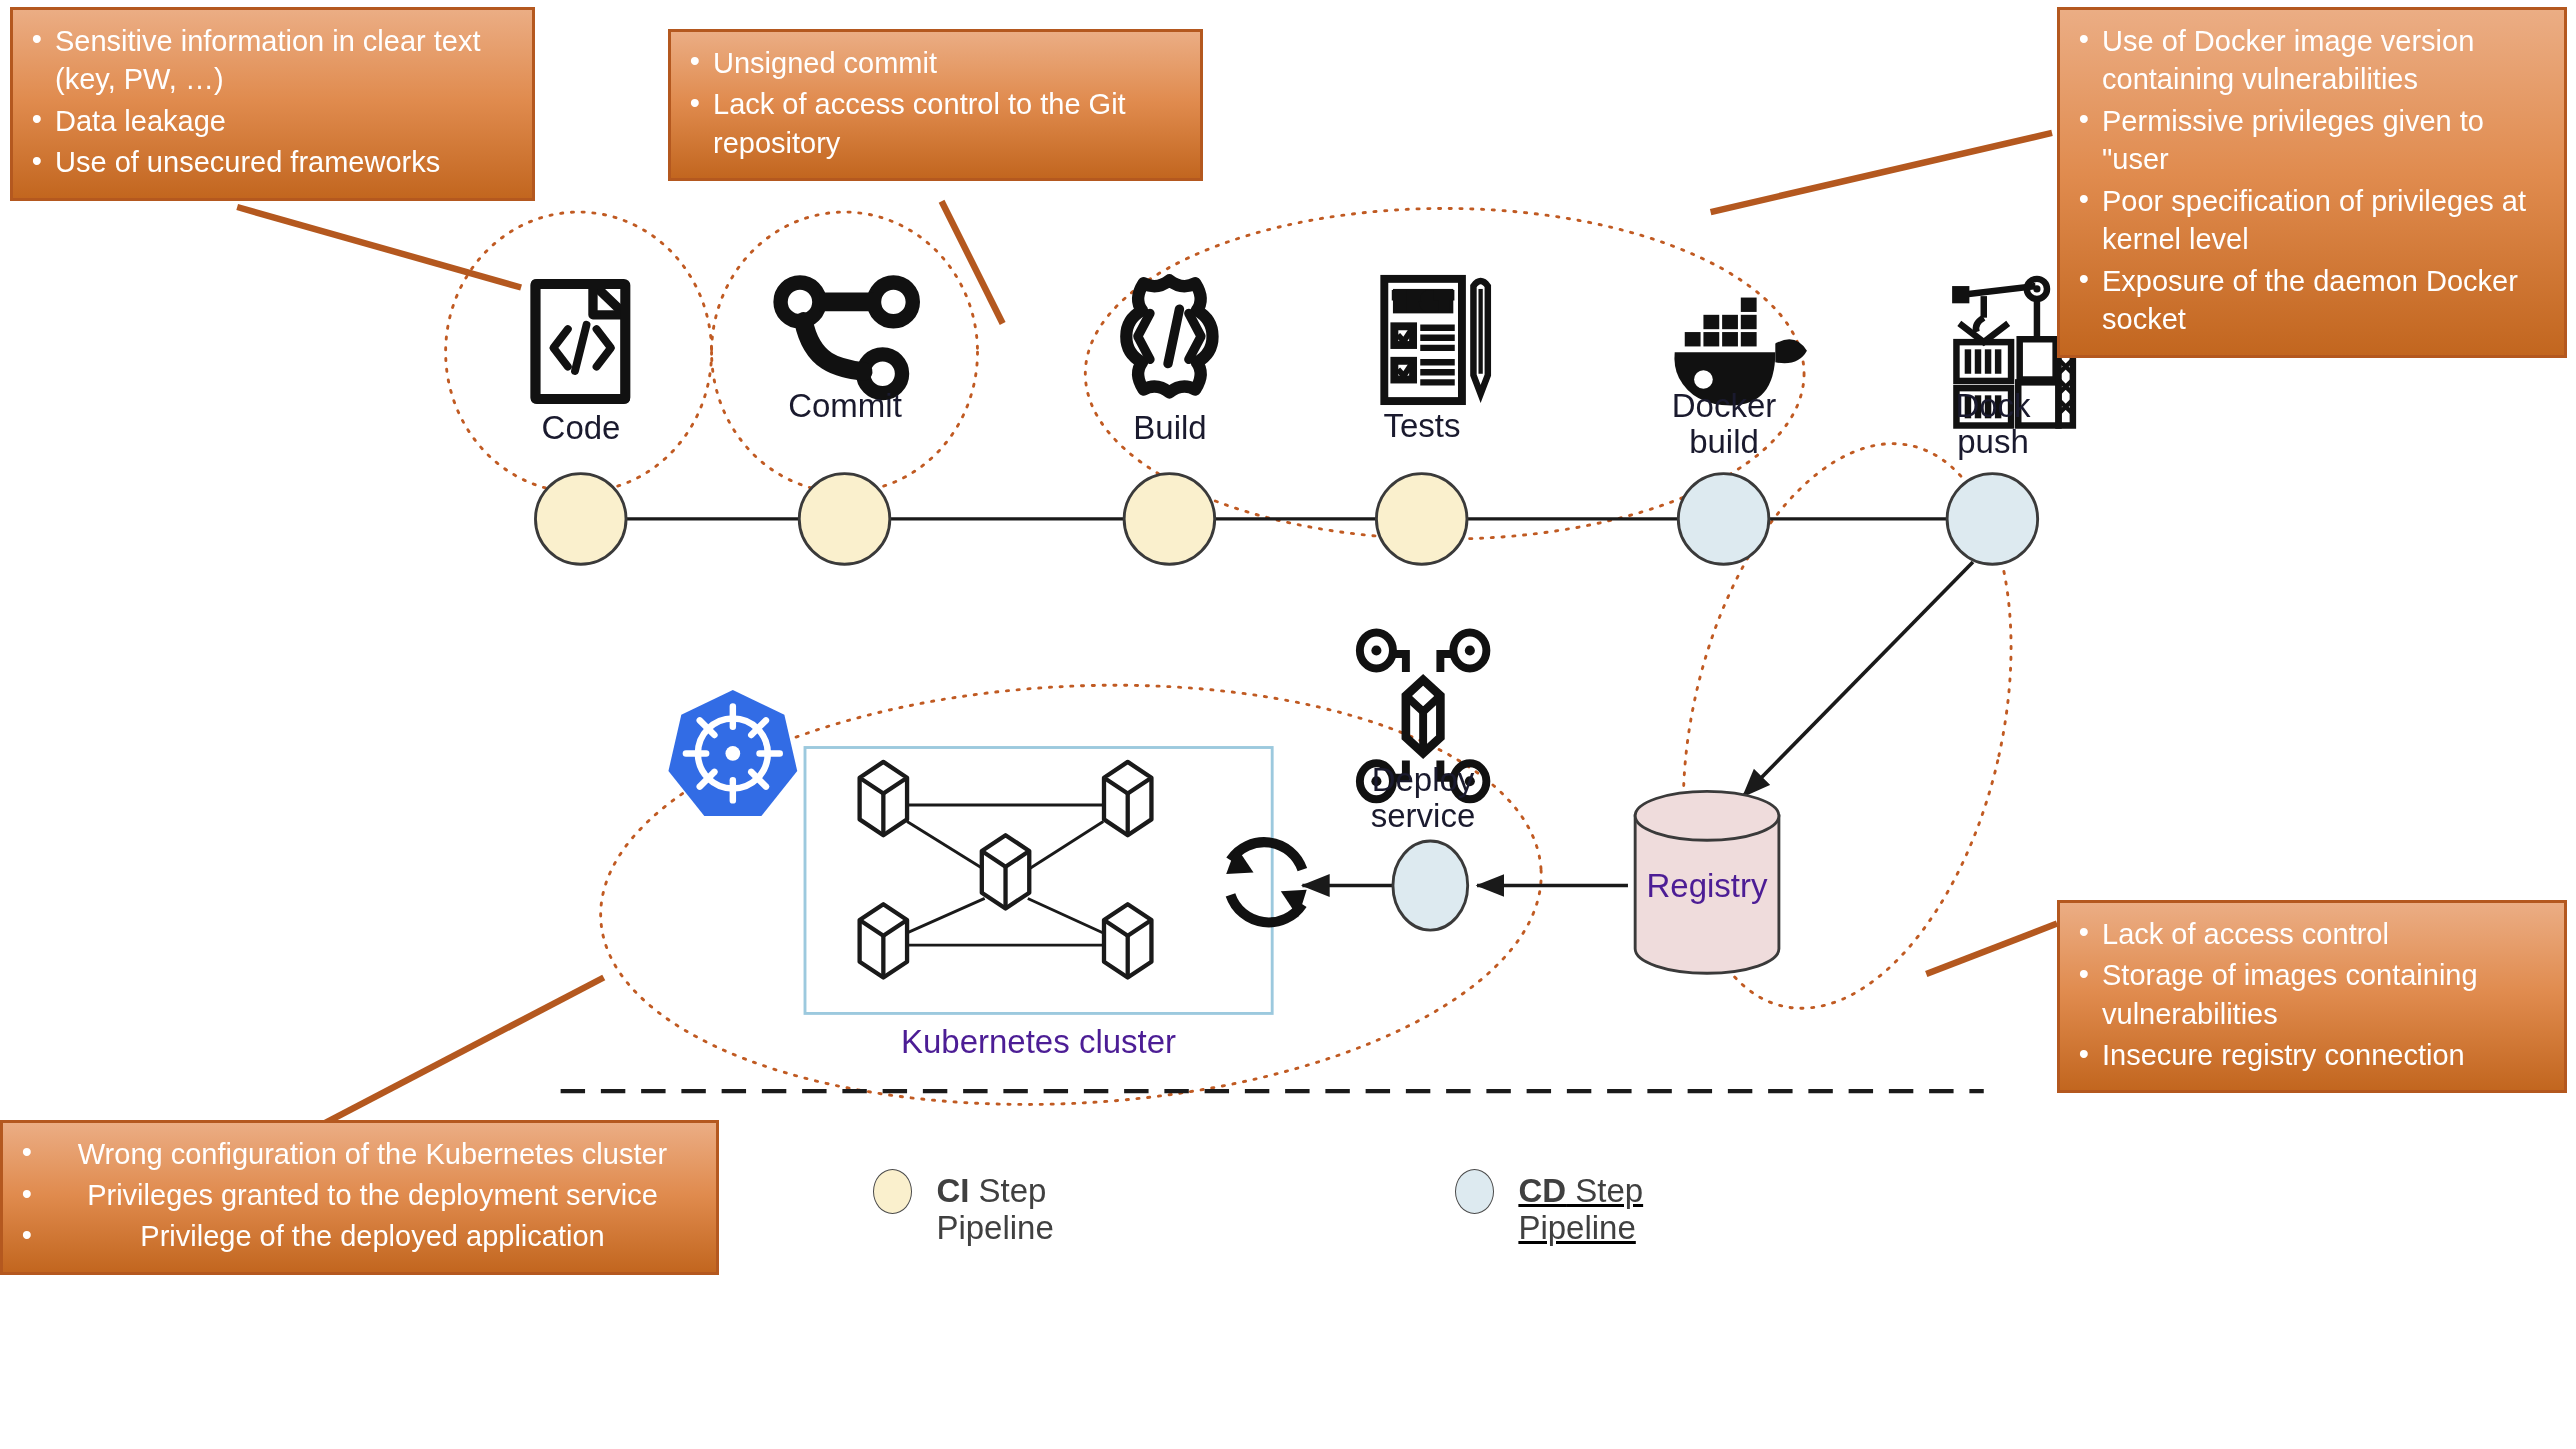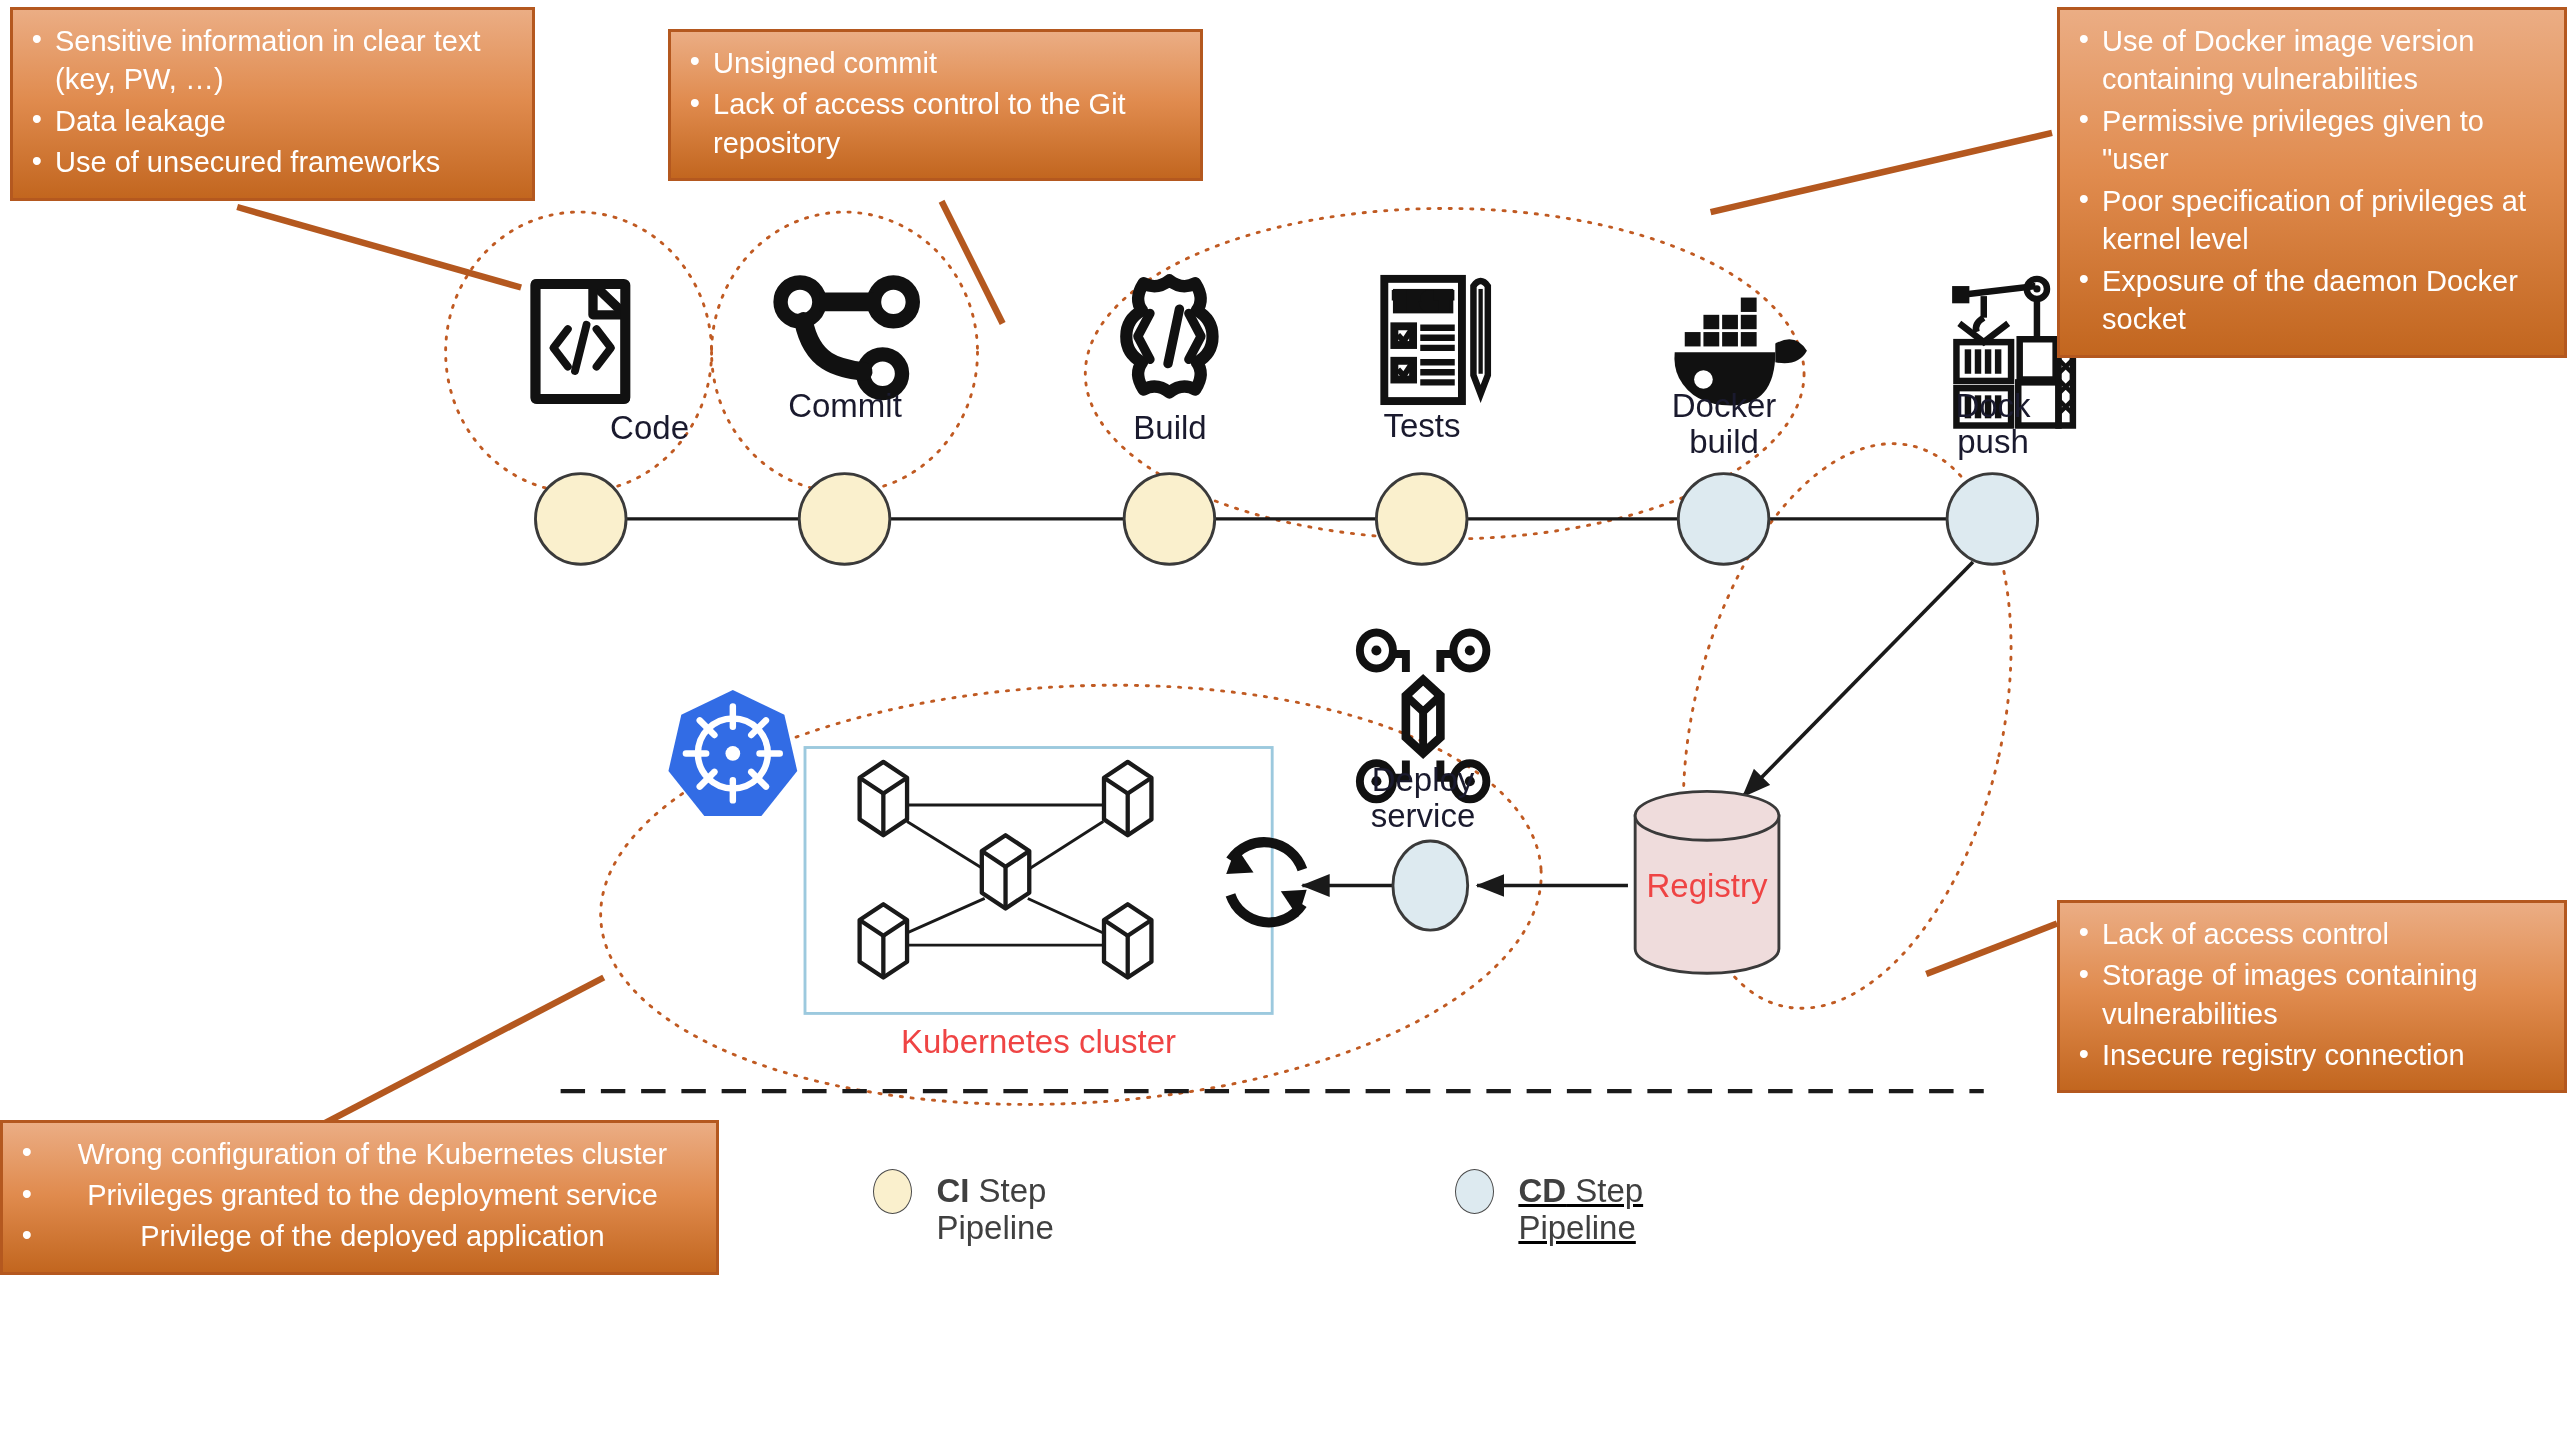--- a/index.html
+++ b/index.html
@@ -38,21 +38,21 @@
   .steplabel{
     position:absolute;
     color:#1a1a2e;
     font-size:33px;
     line-height:1.08;
     text-align:center;
     white-space:pre-line;
   }
   .nodelabel{
     position:absolute;
-    color:#ef4444;
+    color:#4c1d95;
     font-size:33px;
     line-height:1.08;
     text-align:center;
   }
 
   
   .legend-item{position:absolute;display:flex;align-items:center;}
   .legend-dot{
     width:37px;height:43px;border-radius:50%;
     border:1.8px solid #4a4a4a;
@@ -326,21 +326,21 @@
   </div>
 
   <div class="callout" style="left:0;top:1120px;width:719px;text-align:center;">
     <ul>
       <li>Wrong configuration of the Kubernetes cluster</li>
       <li>Privileges granted to the deployment service</li>
       <li>Privilege of the deployed application</li>
     </ul>
   </div>
 
-  <div class="steplabel" style="left:473px;top:410px;width:216px;text-align:right;">Code</div>
+  <div class="steplabel" style="left:473px;top:410px;width:216px;">Code</div>
   <div class="steplabel" style="left:737px;top:388px;width:216px;">Commit</div>
   <div class="steplabel" style="left:1062px;top:410px;width:216px;">Build</div>
   <div class="steplabel" style="left:1314px;top:408px;width:216px;">Tests</div>
   <div class="steplabel" style="left:1616px;top:388px;width:216px;">Docker
 build</div>
   <div class="steplabel" style="left:1885px;top:388px;width:216px;">Dock
 push</div>
 
   <div class="steplabel" style="left:1315px;top:762px;width:216px;">Deploy
 service</div>

